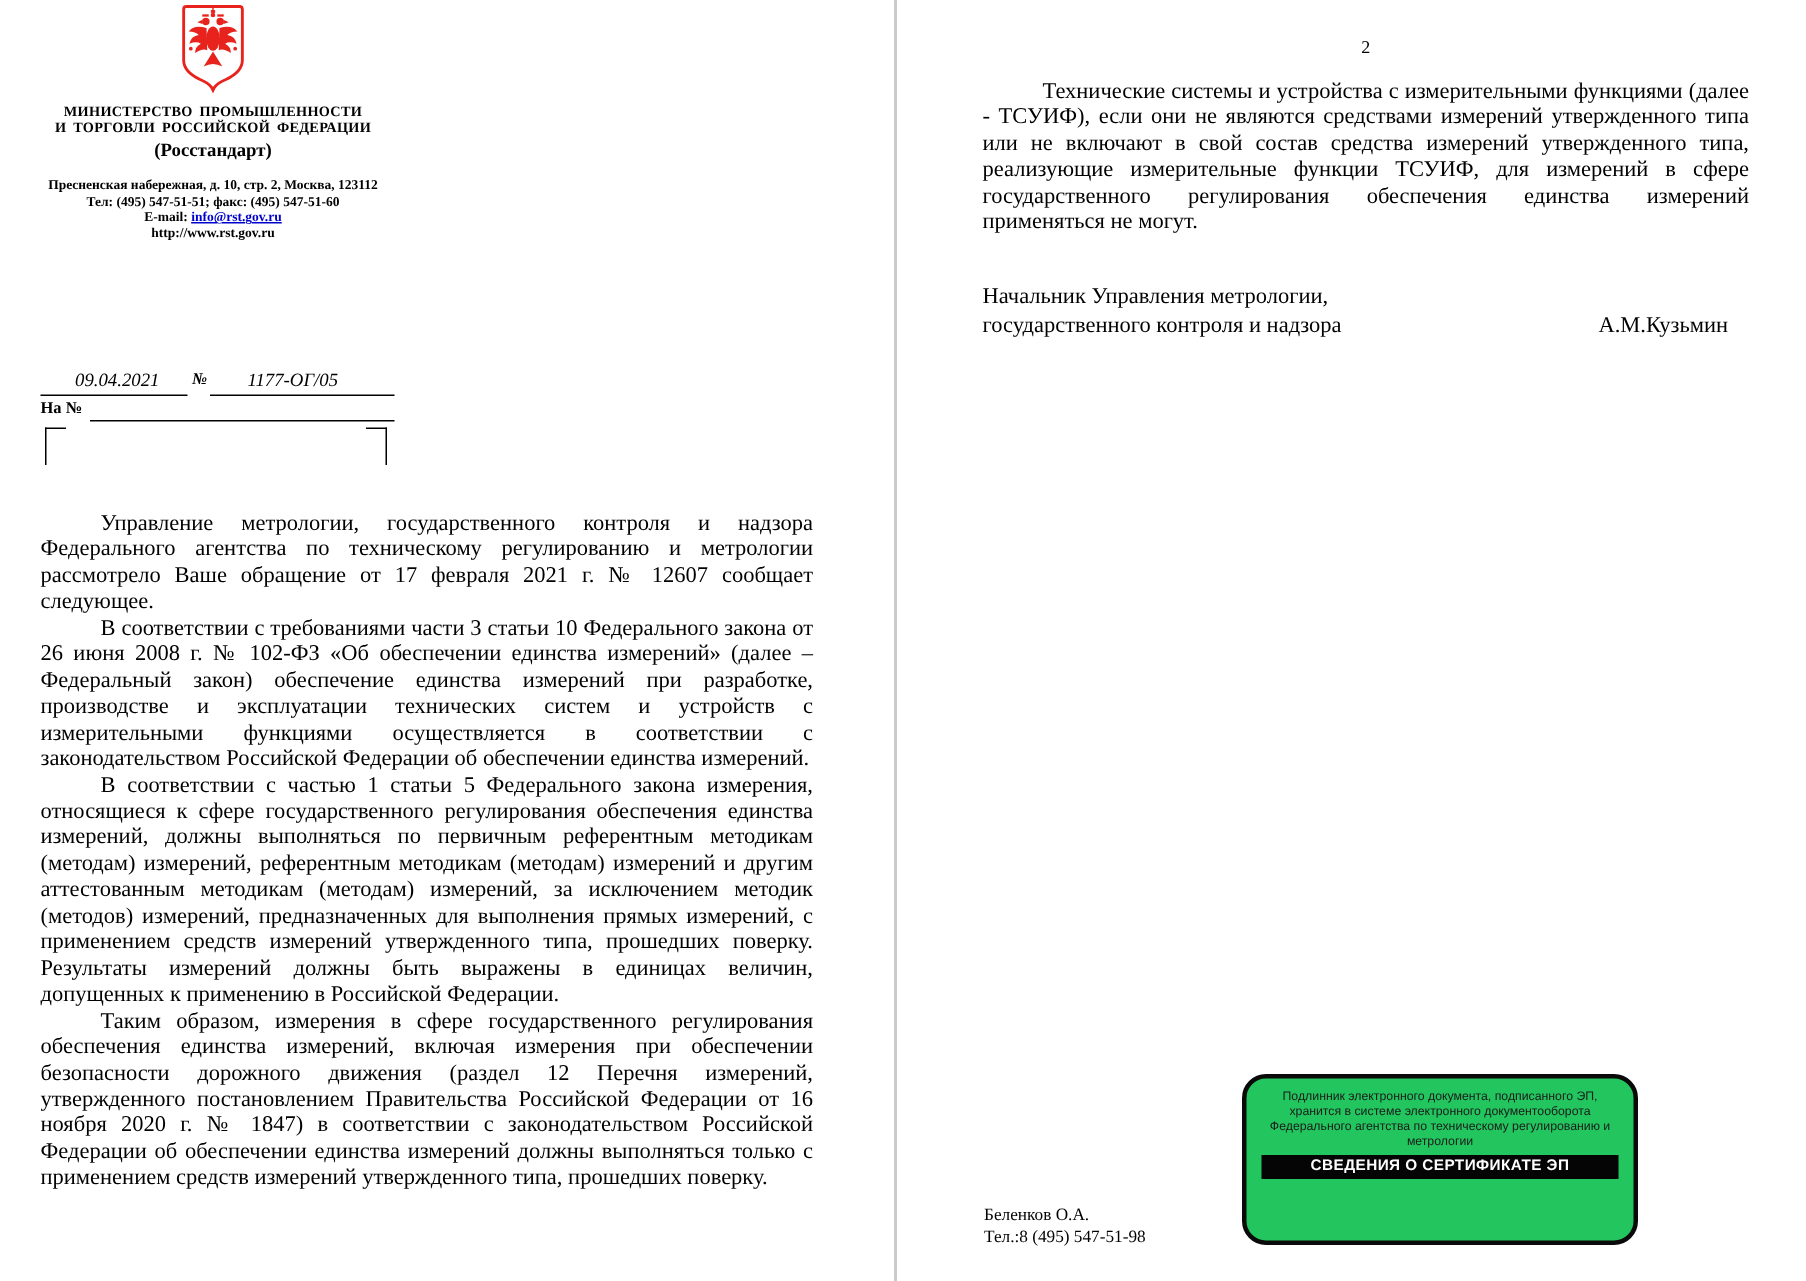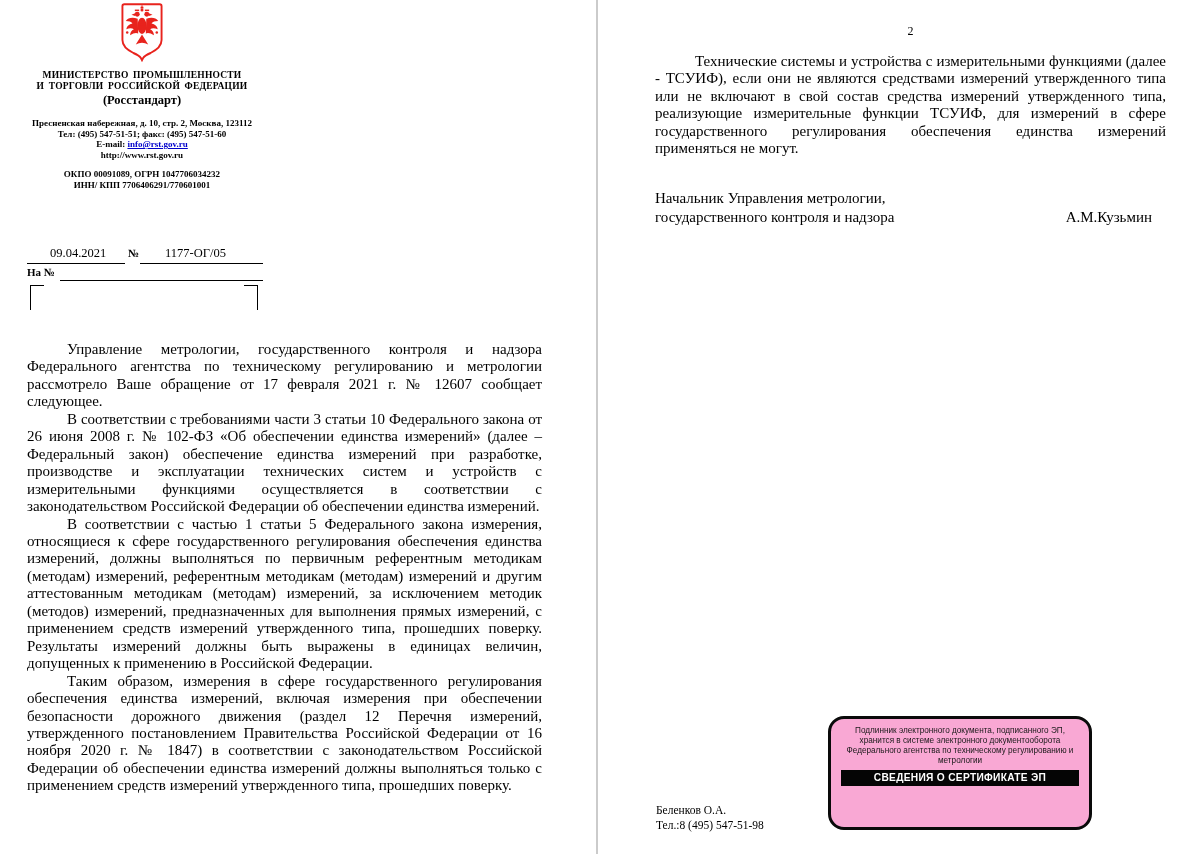--- a/index.html
+++ b/index.html
@@ -14,21 +14,21 @@
   .letterhead { position:absolute; left:18px; top:2px; width:248px; text-align:center; font-weight:bold; }
   .emblem-wrap { height:62px; }
   .ministry { margin-top:6px; font-size:9.5px; line-height:11px; letter-spacing:0.2px; word-spacing:2px; }
   .agency { margin-top:7px; font-size:13px; line-height:13.5px; }
   .rosstandart { margin-top:2px; font-size:12.5px; line-height:13px; }
   .contacts { margin-top:11px; font-size:9px; line-height:10.6px;text-align:center; }
   .okpo { margin-top:9px; font-size:9px; line-height:10.6px; }
   .email-link { color:#0000cc; text-decoration:underline; cursor:pointer; }
 
   
-  .ref-line { position:absolute; top:246px; left:27px; width:236px; height:20px; font-size:12.5px; }
+  .ref-line { position:absolute; top:246px; left:27px; width:236px; height:20px; font-size:12.5px;font-style:italic; }
   .ref-date { position:absolute; left:23px; top:0; }
   .ref-no-sign { position:absolute; left:101px; top:1px; font-size:11px; font-weight:bold; }
   .ref-number { position:absolute; left:138px; top:0; }
   .ref-ul1 { position:absolute; left:0; top:17px; width:98px; border-top:1.2px solid #000; }
   .ref-ul2 { position:absolute; left:113px; top:17px; width:123px; border-top:1.2px solid #000; }
   .na-line { position:absolute; top:266px; left:27px; width:236px; height:18px; font-size:11px; font-weight:bold; }
   .na-ul { position:absolute; left:33px; top:14px; width:203px; border-top:1.2px solid #000; }
   .bracket-left  { position:absolute; top:285px; left:30px;  width:13px; height:24px; border-left:1.5px solid #000;  border-top:1.5px solid #000; }
   .bracket-right { position:absolute; top:285px; left:244px; width:13px; height:24px; border-right:1.5px solid #000; border-top:1.5px solid #000; }
 
@@ -40,21 +40,21 @@
 
   
   .page-num { position:absolute; top:24px; left:655px; width:511px; text-align:center; font-size:12px; }
   .sig { position:absolute; top:189px; left:655px; width:511px; height:38px; font-size:15px; line-height:18.5px; }
   .sig-name { position:absolute; right:14px; bottom:1px; }
   .exec { position:absolute; left:656px; top:803px; font-size:11.5px; line-height:14.8px; }
 
   
   .stamp {
     position:absolute; left:828px; top:716px; width:264px; height:114px; box-sizing:border-box;
-    border:3px solid #0a0a0a; border-radius:16px; background:#f9a8d4;
+    border:3px solid #0a0a0a; border-radius:16px; background:#22c55e;
     padding:7px 9px 0; font-family:"Liberation Sans","DejaVu Sans",sans-serif; color:#1a1a1a;
   }
   .stamp-head { text-align:center; font-size:8.2px; line-height:9.9px; }
   .stamp-bar { margin:4px 1px 11px; background:#050505; color:#fff; font-weight:bold; text-align:center;
                font-size:10.2px; padding:2px 0 3px; letter-spacing:0.3px; }
   .stamp-rows { margin-top:7px; font-size:8.2px; line-height:11.4px; }
   .stamp-label { display:inline-block; min-width:60px; }
 </style>
 </head>
 <body>
@@ -93,24 +93,20 @@
       </div>
       <div class="rosstandart">(Росстандарт)</div>
       <div class="contacts">
         <div>Пресненская набережная, д. 10,  стр. 2, Москва, 123112</div>
         <div>Тел: (495) 547-51-51; факс:  (495) 547-51-60</div>
         <div>
           <span>E-mail:</span>
           <span class="email-link">info@rst.gov.ru</span>
         </div>
         <div>http://www.rst.gov.ru</div>
-      </div>
-      <div class="okpo">
-        <div>ОКПО 00091089, ОГРН 1047706034232</div>
-        <div>ИНН/ КПП 7706406291/770601001</div>
       </div>
     </div>
 
     <div class="ref-line">
       <span class="ref-date">09.04.2021</span>
       <span class="ref-no-sign">№</span>
       <span class="ref-number">1177-ОГ/05</span>
       <span class="ref-ul1"></span>
       <span class="ref-ul2"></span>
     </div>

